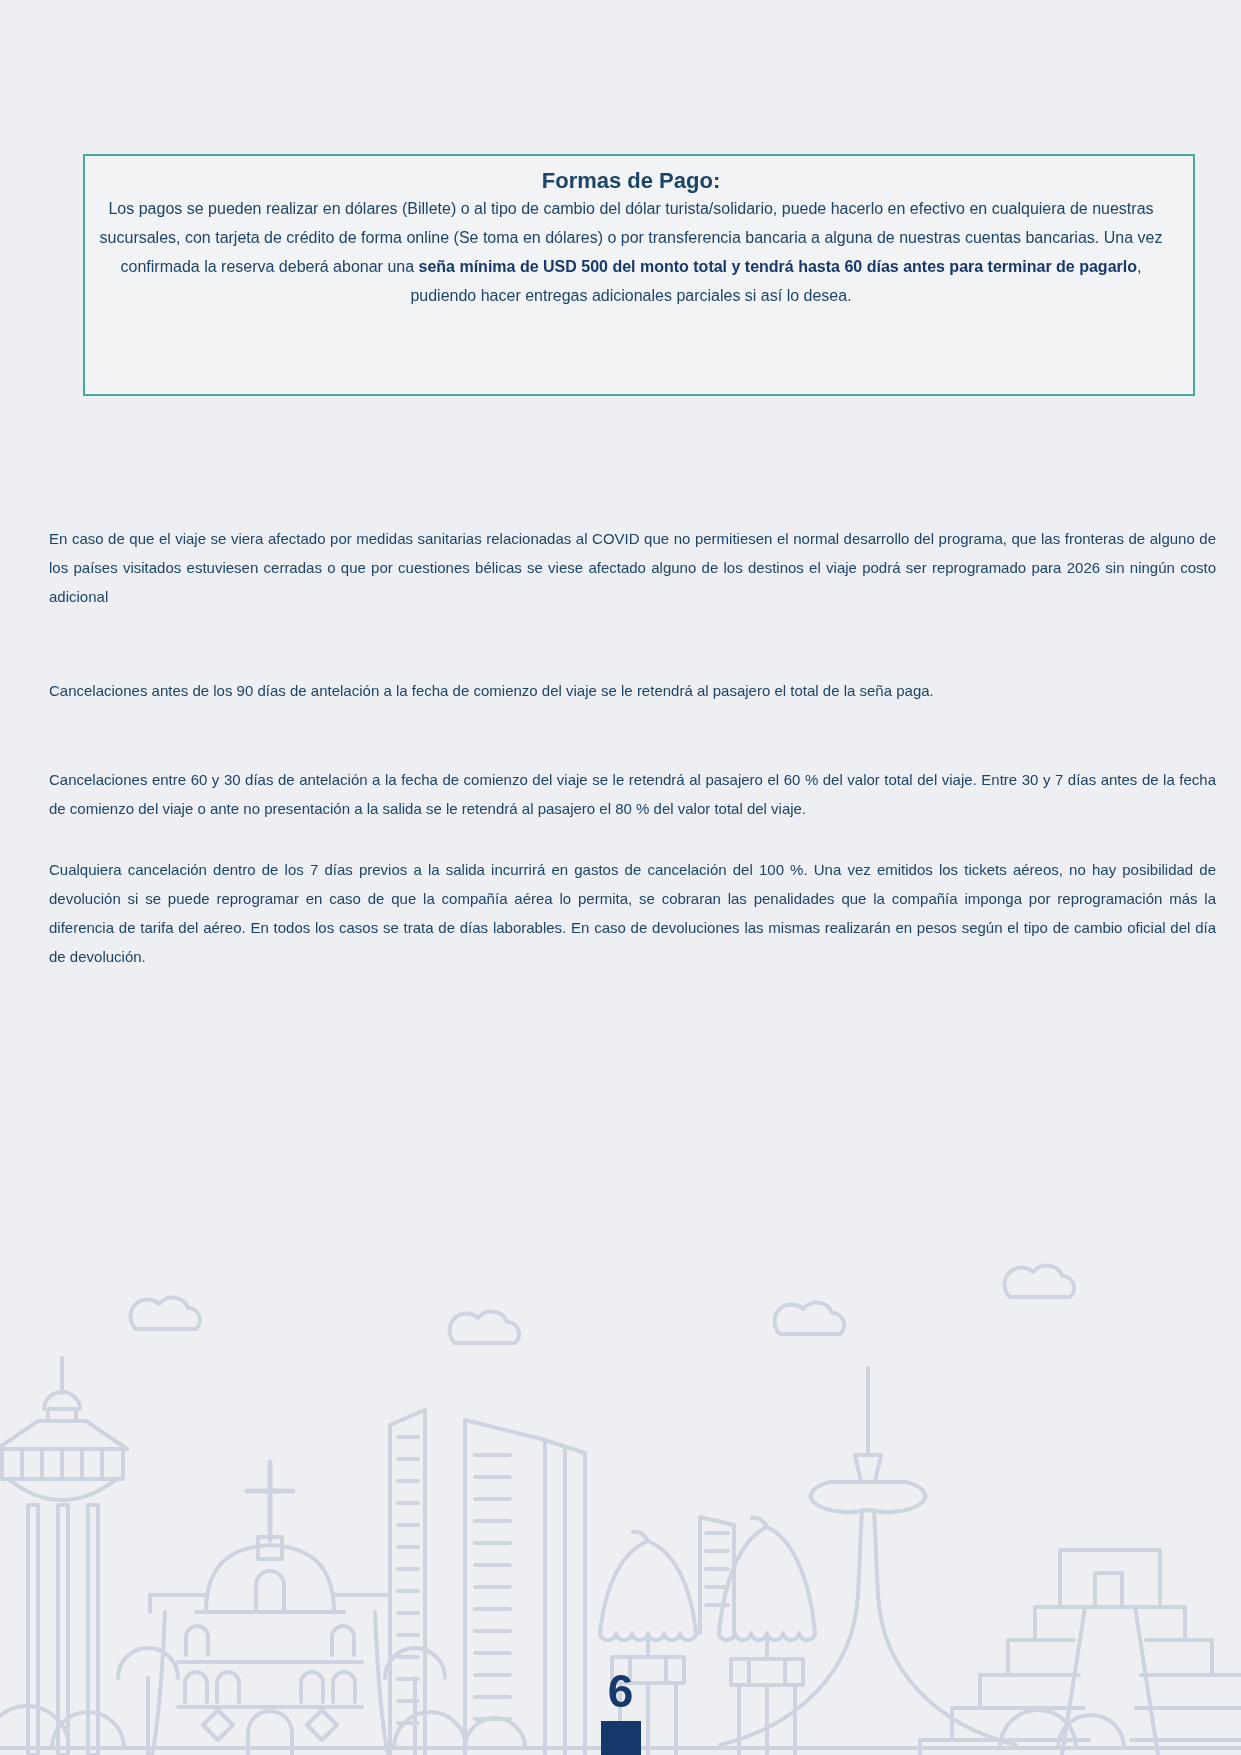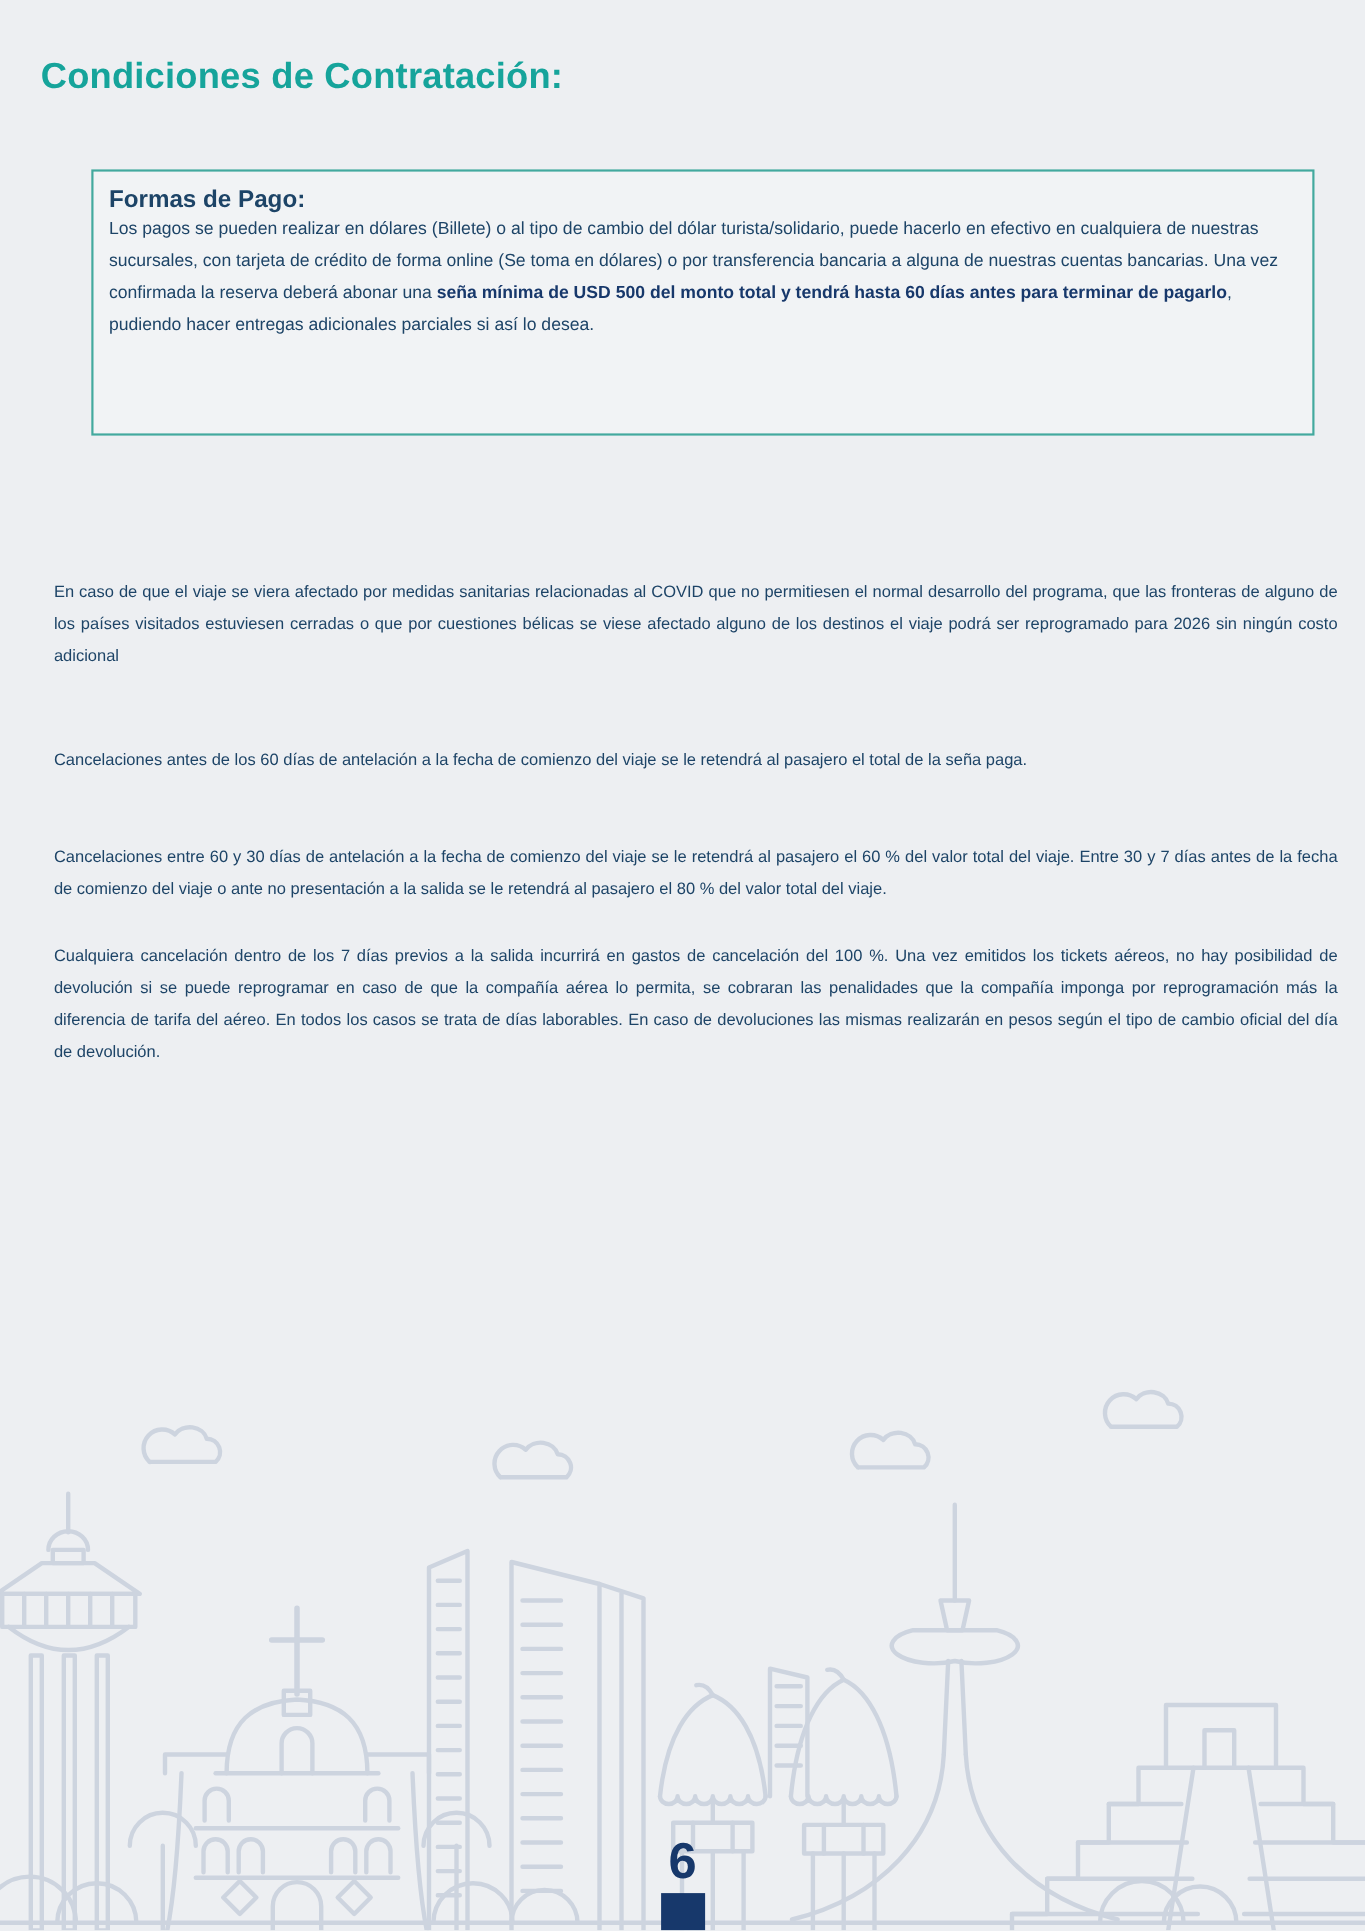--- a/index.html
+++ b/index.html
@@ -18,21 +18,21 @@
     font-family:"Liberation Sans","DejaVu Sans",sans-serif;
     color:var(--navy);
   }
   .page-title{
     position:absolute;left:37px;top:50px;margin:0;
     font-size:33px;font-weight:800;color:var(--teal);letter-spacing:.2px;
   }
   .payment-box{
     position:absolute;left:83px;top:154px;width:1112px;height:242px;
     box-sizing:border-box;border:2px solid var(--box_border);
-    background:var(--box_bg);padding:12px 30px 0 14px;text-align:left;
+    background:var(--box_bg);padding:12px 30px 0 14px;text-align:center;
   }
   .payment-box-heading{margin:0;font-size:22px;font-weight:bold;color:var(--navy);}
   .payment-box-body{margin:0;font-size:16px;line-height:29px;color:var(--navy);}
   .payment-box-body b{color:var(--navy_dark);}
   .section-heading{
     position:absolute;left:37px;top:461px;margin:0;
     font-size:24px;font-weight:bold;color:var(--teal);
   }
   .body-paragraph{
     position:absolute;left:37px;width:1167px;margin:12px;
@@ -53,30 +53,29 @@
   .page-bookmark{
     position:absolute;left:601px;top:1721px;width:40px;height:34px;
     background:var(--navy_dark);z-index:3;
   }
 </style>
 </head>
 <body>
 
 <div class="page">
 
-  <h1 class="page-title">Condiciones de Contratación:</h1>
 
   <div class="payment-box">
     <h2 class="payment-box-heading">Formas de Pago:</h2>
     <p class="payment-box-body"><span>Los pagos se pueden realizar en dólares (Billete) o al tipo de cambio del dólar turista/solidario, puede hacerlo en efectivo en cualquiera de nuestras sucursales, con tarjeta de crédito de forma online (Se toma en dólares) o por transferencia bancaria a alguna de nuestras cuentas bancarias. Una vez confirmada la reserva deberá abonar una </span><b>seña mínima de USD 500 del monto total y tendrá hasta 60 días antes para terminar de pagarlo</b><span>, pudiendo hacer entregas adicionales parciales si así lo desea.</span></p>
   </div>
 
 
   <p id="p1" class="body-paragraph">En caso de que el viaje se viera afectado por medidas sanitarias relacionadas al COVID que no permitiesen el normal desarrollo del programa, que las fronteras de alguno de los países visitados estuviesen cerradas o que por cuestiones bélicas se viese afectado alguno de los destinos el viaje podrá ser reprogramado para 2026 sin ningún costo adicional</p>
-  <p id="p2" class="body-paragraph">Cancelaciones antes de los 60 días de antelación a la fecha de comienzo del viaje se le retendrá al pasajero el total de la seña paga.</p>
+  <p id="p2" class="body-paragraph">Cancelaciones antes de los 90 días de antelación a la fecha de comienzo del viaje se le retendrá al pasajero el total de la seña paga.</p>
   <p id="p3" class="body-paragraph">Cancelaciones entre 60 y 30 días de antelación a la fecha de comienzo del viaje se le retendrá al pasajero el 60 % del valor total del viaje. Entre 30 y 7 días antes de la fecha de comienzo del viaje o ante no presentación a la salida se le retendrá al pasajero el 80 % del valor total del viaje.</p>
   <p id="p4" class="body-paragraph">Cualquiera cancelación dentro de los 7 días previos a la salida incurrirá en gastos de cancelación del 100 %. Una vez emitidos los tickets aéreos, no hay posibilidad de devolución si se puede reprogramar en caso de que la compañía aérea lo permita, se cobraran las penalidades que la compañía imponga por reprogramación más la diferencia de tarifa del aéreo. En todos los casos se trata de días laborables. En caso de devoluciones las mismas realizarán en pesos según el tipo de cambio oficial del día de devolución.</p>
 
   <svg class="skyline" viewBox="0 0 1241 630" aria-hidden="true">
     <g class="sk">
 
       <g>
         <path transform="translate(168,204)" d="M-32 0 H28 A12 12 0 0 0 20 -21 A16 14 0 0 0 -9 -25 A15 15 0 0 0 -32 0"></path>
         <path transform="translate(487,218)" d="M-32 0 H28 A12 12 0 0 0 20 -21 A16 14 0 0 0 -9 -25 A15 15 0 0 0 -32 0"></path>
         <path transform="translate(812,209)" d="M-32 0 H28 A12 12 0 0 0 20 -21 A16 14 0 0 0 -9 -25 A15 15 0 0 0 -32 0"></path>

